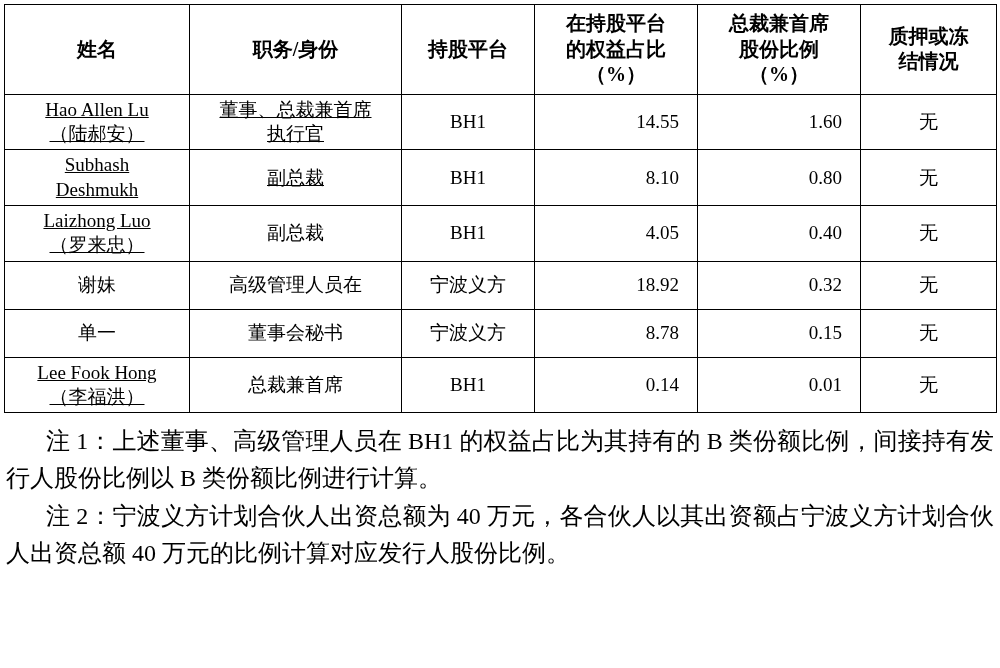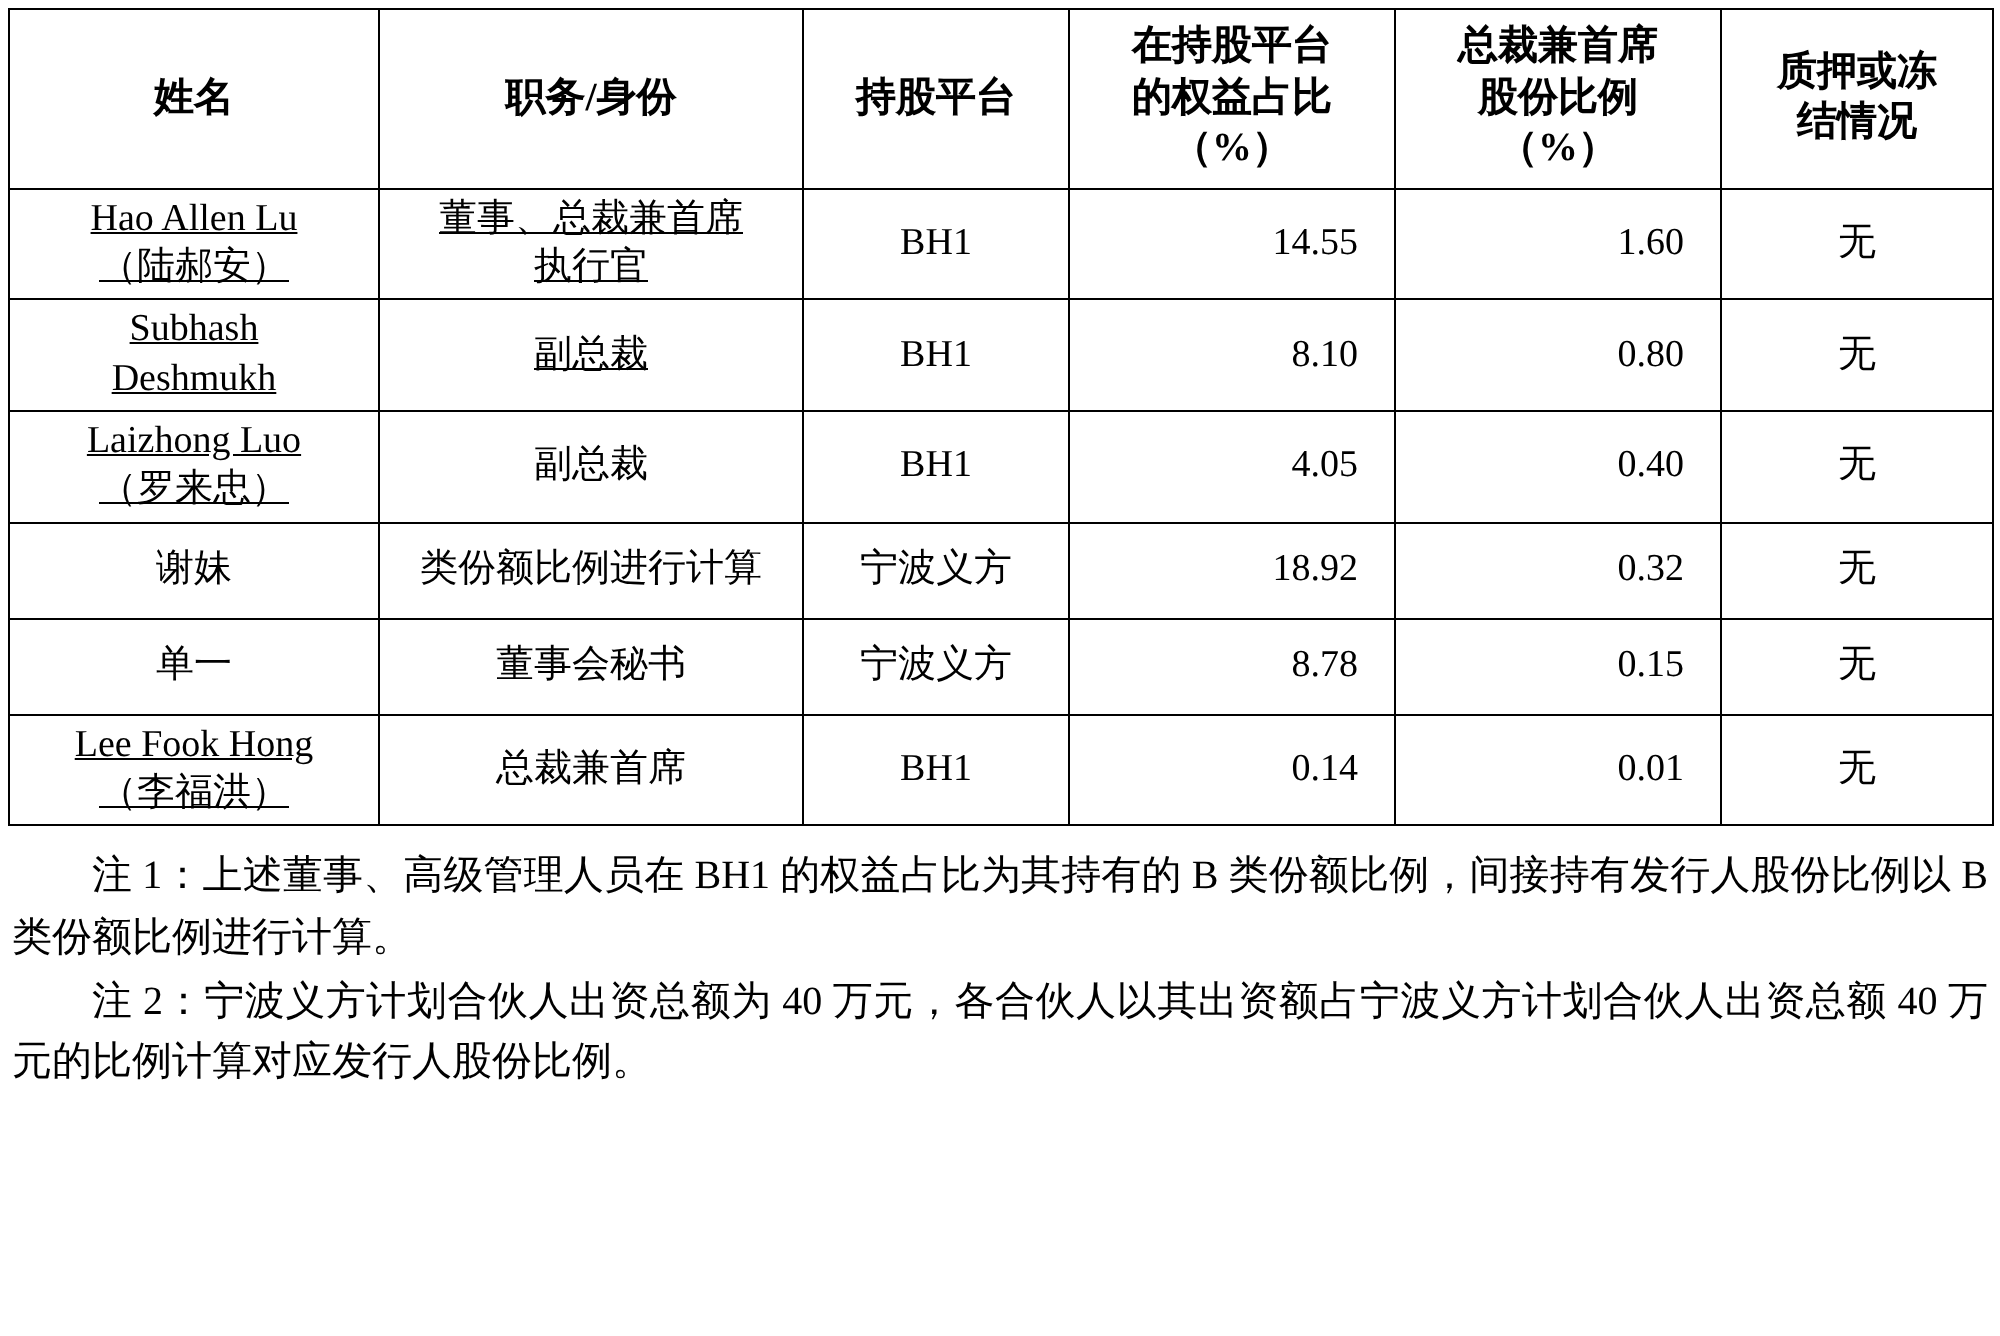--- a/index.html
+++ b/index.html
@@ -53,21 +53,21 @@
   table.shareholding td.num { text-align: right; padding-right: 18px; }
   table.shareholding td .sub {
     display: block;
     text-align: center;
     text-decoration: underline;
   }
   table.shareholding tbody tr { height: 48px; }
 
   .notes {
     margin: 10px 6px 0 6px;
-    font-size: 20px;
+    font-size: 24px;
     line-height: 1.52;
     text-align: justify;
   }
   .notes p {
     margin: 0 0 2px 0;
     text-indent: 40px;
   }
 </style>
 </head>
 <body>
@@ -144,21 +144,21 @@
           <span class="sub">（罗来忠）</span>
         </td>
         <td class="center">副总裁</td>
         <td class="center">BH1</td>
         <td class="num">4.05</td>
         <td class="num">0.40</td>
         <td class="center">无</td>
       </tr>
       <tr>
         <td class="center">谢妹</td>
-        <td class="center">类份额比例进行计算</td>
+        <td class="center">高级管理人员在</td>
         <td class="center">宁波义方</td>
         <td class="num">18.92</td>
         <td class="num">0.32</td>
         <td class="center">无</td>
       </tr>
       <tr>
         <td class="center">单一</td>
         <td class="center">董事会秘书</td>
         <td class="center">宁波义方</td>
         <td class="num">8.78</td>

